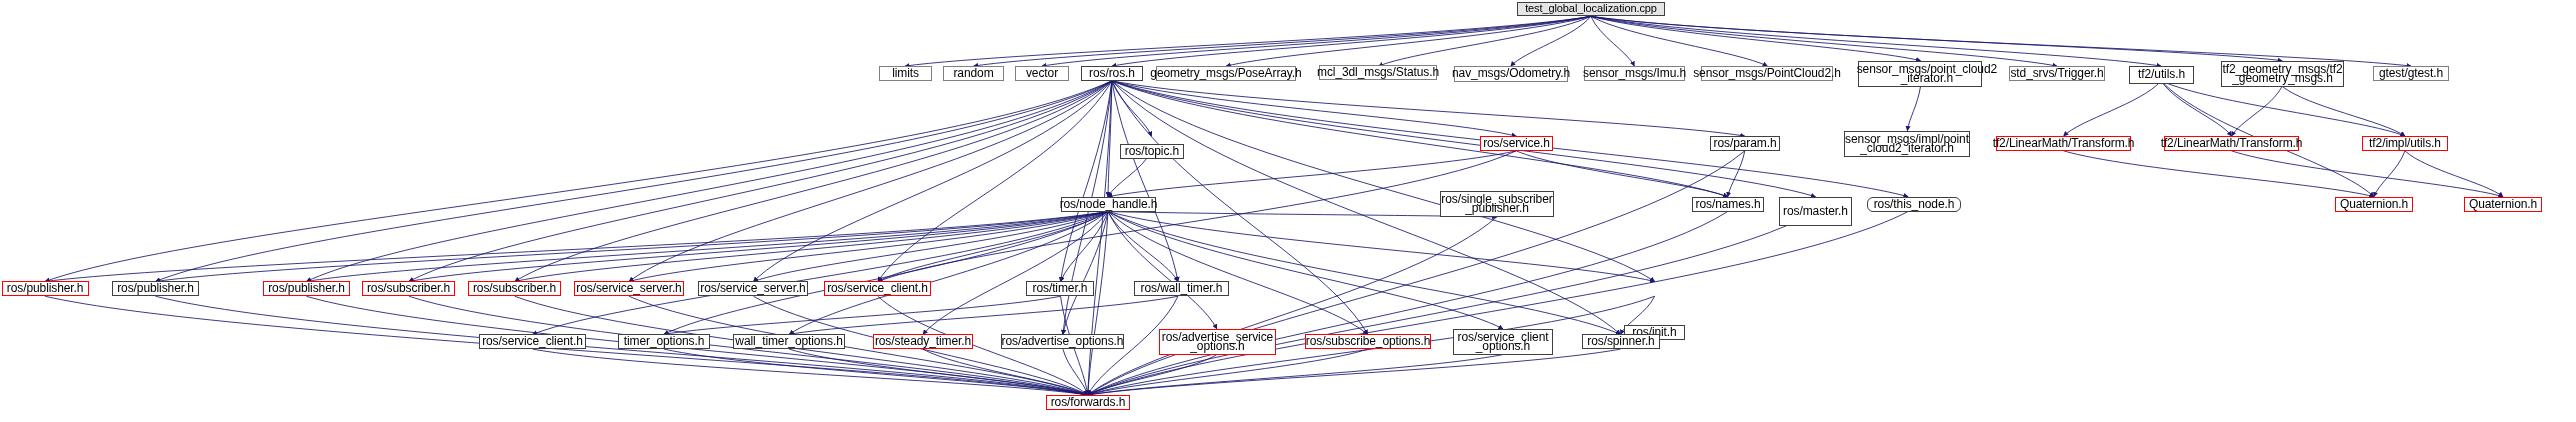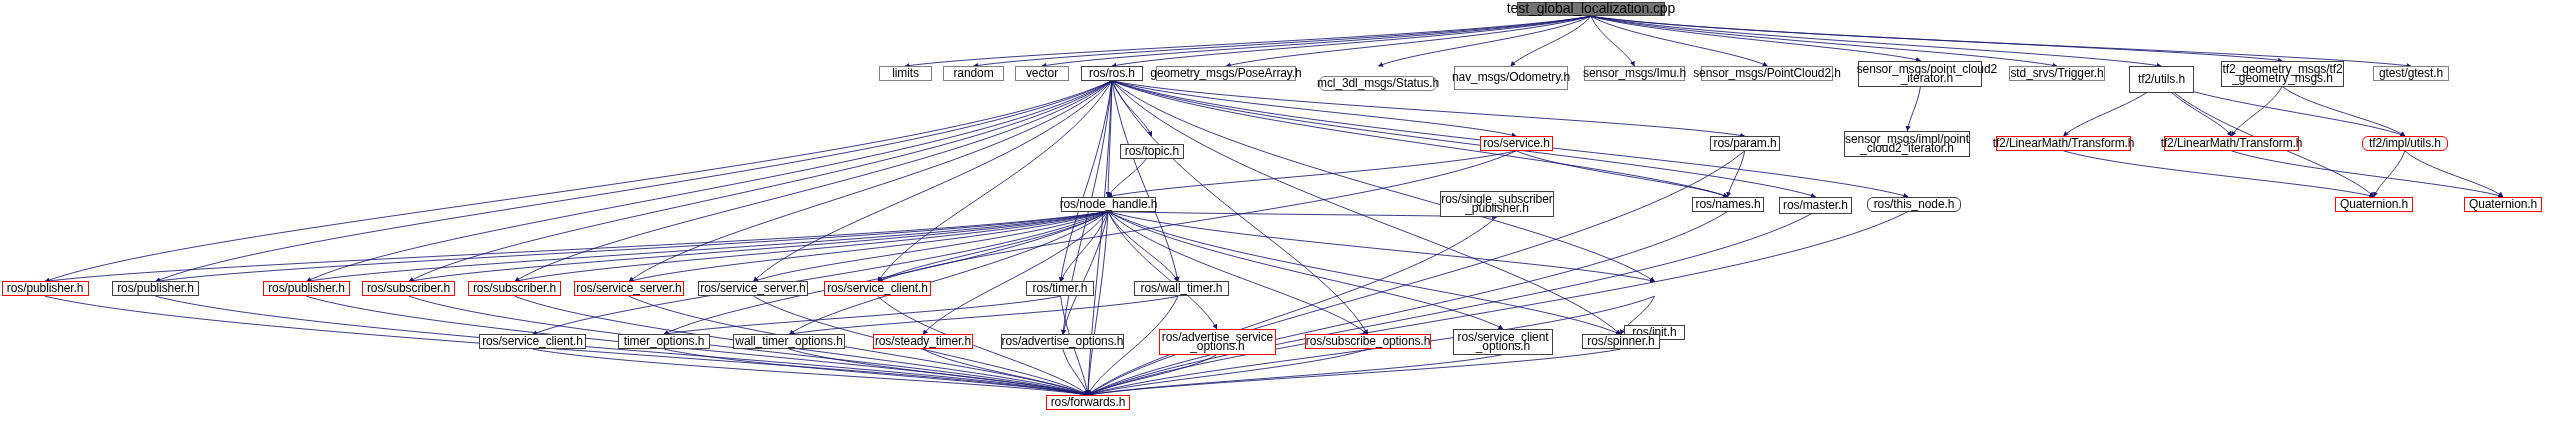--- a/index.html
+++ b/index.html
@@ -35,23 +35,23 @@
     border: 0.8px solid #808080;
     color: #000000;
     font-size: 12px;
     line-height: 9.3px;
     letter-spacing: -0.1px;
     white-space: pre-line;
     padding: 0 2.3px;
     z-index: 2;
   }
   .node.root {
-    background: #737373;
+    background: #e5e5e5;
     border: 0.8px solid #404040;
-    font-size: 14px;
+    font-size: 11px;
     text-align: right;
   }
   .node.bold {
     border: 1.2px solid #404040;
   }
   .node.red {
     border: 1.1px solid #ff0000;
   }
 </style>
 </head>
@@ -169,44 +169,44 @@
         <path d="M 2084 449 C 1949.75 473.78, 1510.75 490.3, 1399 508" marker-end="url(#arrow)"></path>
       </g>
   </svg>
   <div id="node-layer">
       <div class="node root" style="left: 1517px; top: 1.6px; width: 148px; height: 14.8px;">test_global_localization.cpp</div>
       <div class="node " style="left: 879px; top: 66px; width: 53px; height: 14.8px;">limits</div>
       <div class="node " style="left: 943px; top: 66px; width: 61px; height: 14.8px;">random</div>
       <div class="node " style="left: 1015px; top: 66px; width: 54px; height: 14.8px;">vector</div>
       <div class="node bold" style="left: 1081px; top: 66px; width: 62px; height: 14.8px;">ros/ros.h</div>
       <div class="node " style="left: 1156px; top: 66px; width: 140px; height: 14.8px;">geometry_msgs/PoseArray.h</div>
-      <div class="node " style="left: 1319px; top: 76px; width: 118px; height: 14.8px; border-radius: 6px;">mcl_3dl_msgs/Status.h</div>
-      <div class="node " style="left: 1454px; top: 66px; width: 114px; height: 24px;">nav_msgs/Odometry.h</div>
+      <div class="node " style="left: 1319px; top: 65px; width: 118px; height: 14.8px;">mcl_3dl_msgs/Status.h</div>
+      <div class="node " style="left: 1454px; top: 66px; width: 114px; height: 16px;">nav_msgs/Odometry.h</div>
       <div class="node " style="left: 1584px; top: 66px; width: 101px; height: 14.8px;">sensor_msgs/Imu.h</div>
       <div class="node " style="left: 1701px; top: 66px; width: 132px; height: 14.8px;">sensor_msgs/PointCloud2.h</div>
       <div class="node bold" style="left: 1858px; top: 61px; width: 124px; height: 26px; padding-left: 16px;">sensor_msgs/point_cloud2
 _iterator.h</div>
       <div class="node " style="left: 2009px; top: 66px; width: 96px; height: 14.8px;">std_srvs/Trigger.h</div>
-      <div class="node bold" style="left: 2129px; top: 66px; width: 65px; height: 27px;">tf2/utils.h</div>
+      <div class="node bold" style="left: 2129px; top: 66px; width: 65px; height: 18px;">tf2/utils.h</div>
       <div class="node bold" style="left: 2221px; top: 61px; width: 123px; height: 26px;">tf2_geometry_msgs/tf2
 _geometry_msgs.h</div>
       <div class="node " style="left: 2373px; top: 66px; width: 76px; height: 14.8px;">gtest/gtest.h</div>
       <div class="node bold" style="left: 1120px; top: 136px; width: 64px; height: 14.8px; margin-top: 8px;">ros/topic.h</div>
       <div class="node red" style="left: 1480px; top: 136px; width: 73px; height: 14.8px;">ros/service.h</div>
       <div class="node bold" style="left: 1710px; top: 136px; width: 70px; height: 14.8px;">ros/param.h</div>
       <div class="node bold" style="left: 1844px; top: 131px; width: 126px; height: 26px;">sensor_msgs/impl/point
 _cloud2_iterator.h</div>
       <div class="node red" style="left: 1996px; top: 136px; width: 135px; height: 14.8px;">tf2/LinearMath/Transform.h</div>
       <div class="node red" style="left: 2164px; top: 136px; width: 135px; height: 14.8px;">tf2/LinearMath/Transform.h</div>
-      <div class="node red" style="left: 2362px; top: 136px; width: 86px; height: 14.8px; border-radius: 6px;">tf2/impl/utils.h</div>
+      <div class="node red" style="left: 2362px; top: 136px; width: 86px; height: 14.8px;">tf2/impl/utils.h</div>
       <div class="node bold" style="left: 1061px; top: 197px; width: 95px; height: 14.8px;">ros/node_handle.h</div>
       <div class="node bold" style="left: 1440px; top: 191px; width: 114px; height: 26px;">ros/single_subscriber
 _publisher.h</div>
       <div class="node bold" style="left: 1692px; top: 197px; width: 72px; height: 14.8px;">ros/names.h</div>
-      <div class="node bold" style="left: 1779px; top: 197px; width: 73px; height: 17px;">ros/master.h</div>
+      <div class="node bold" style="left: 1779px; top: 197px; width: 73px; height: 29px;">ros/master.h</div>
       <div class="node bold" style="left: 1867px; top: 197px; width: 94px; height: 14.8px; border-radius: 6px;">ros/this_node.h</div>
       <div class="node red" style="left: 2335px; top: 197px; width: 78px; height: 14.8px;">Quaternion.h</div>
       <div class="node red" style="left: 2464px; top: 197px; width: 78px; height: 14.8px;">Quaternion.h</div>
       <div class="node red" style="left: 1.6px; top: 281px; width: 87px; height: 14.8px;">ros/publisher.h</div>
       <div class="node bold" style="left: 112px; top: 281px; width: 87px; height: 14.8px;">ros/publisher.h</div>
       <div class="node red" style="left: 263px; top: 281px; width: 87px; height: 14.8px;">ros/publisher.h</div>
       <div class="node red" style="left: 362px; top: 281px; width: 93px; height: 14.8px;">ros/subscriber.h</div>
       <div class="node red" style="left: 468px; top: 281px; width: 93px; height: 14.8px;">ros/subscriber.h</div>
       <div class="node red" style="left: 574px; top: 281px; width: 110px; height: 14.8px;">ros/service_server.h</div>
       <div class="node bold" style="left: 698px; top: 281px; width: 110px; height: 14.8px;">ros/service_server.h</div>

